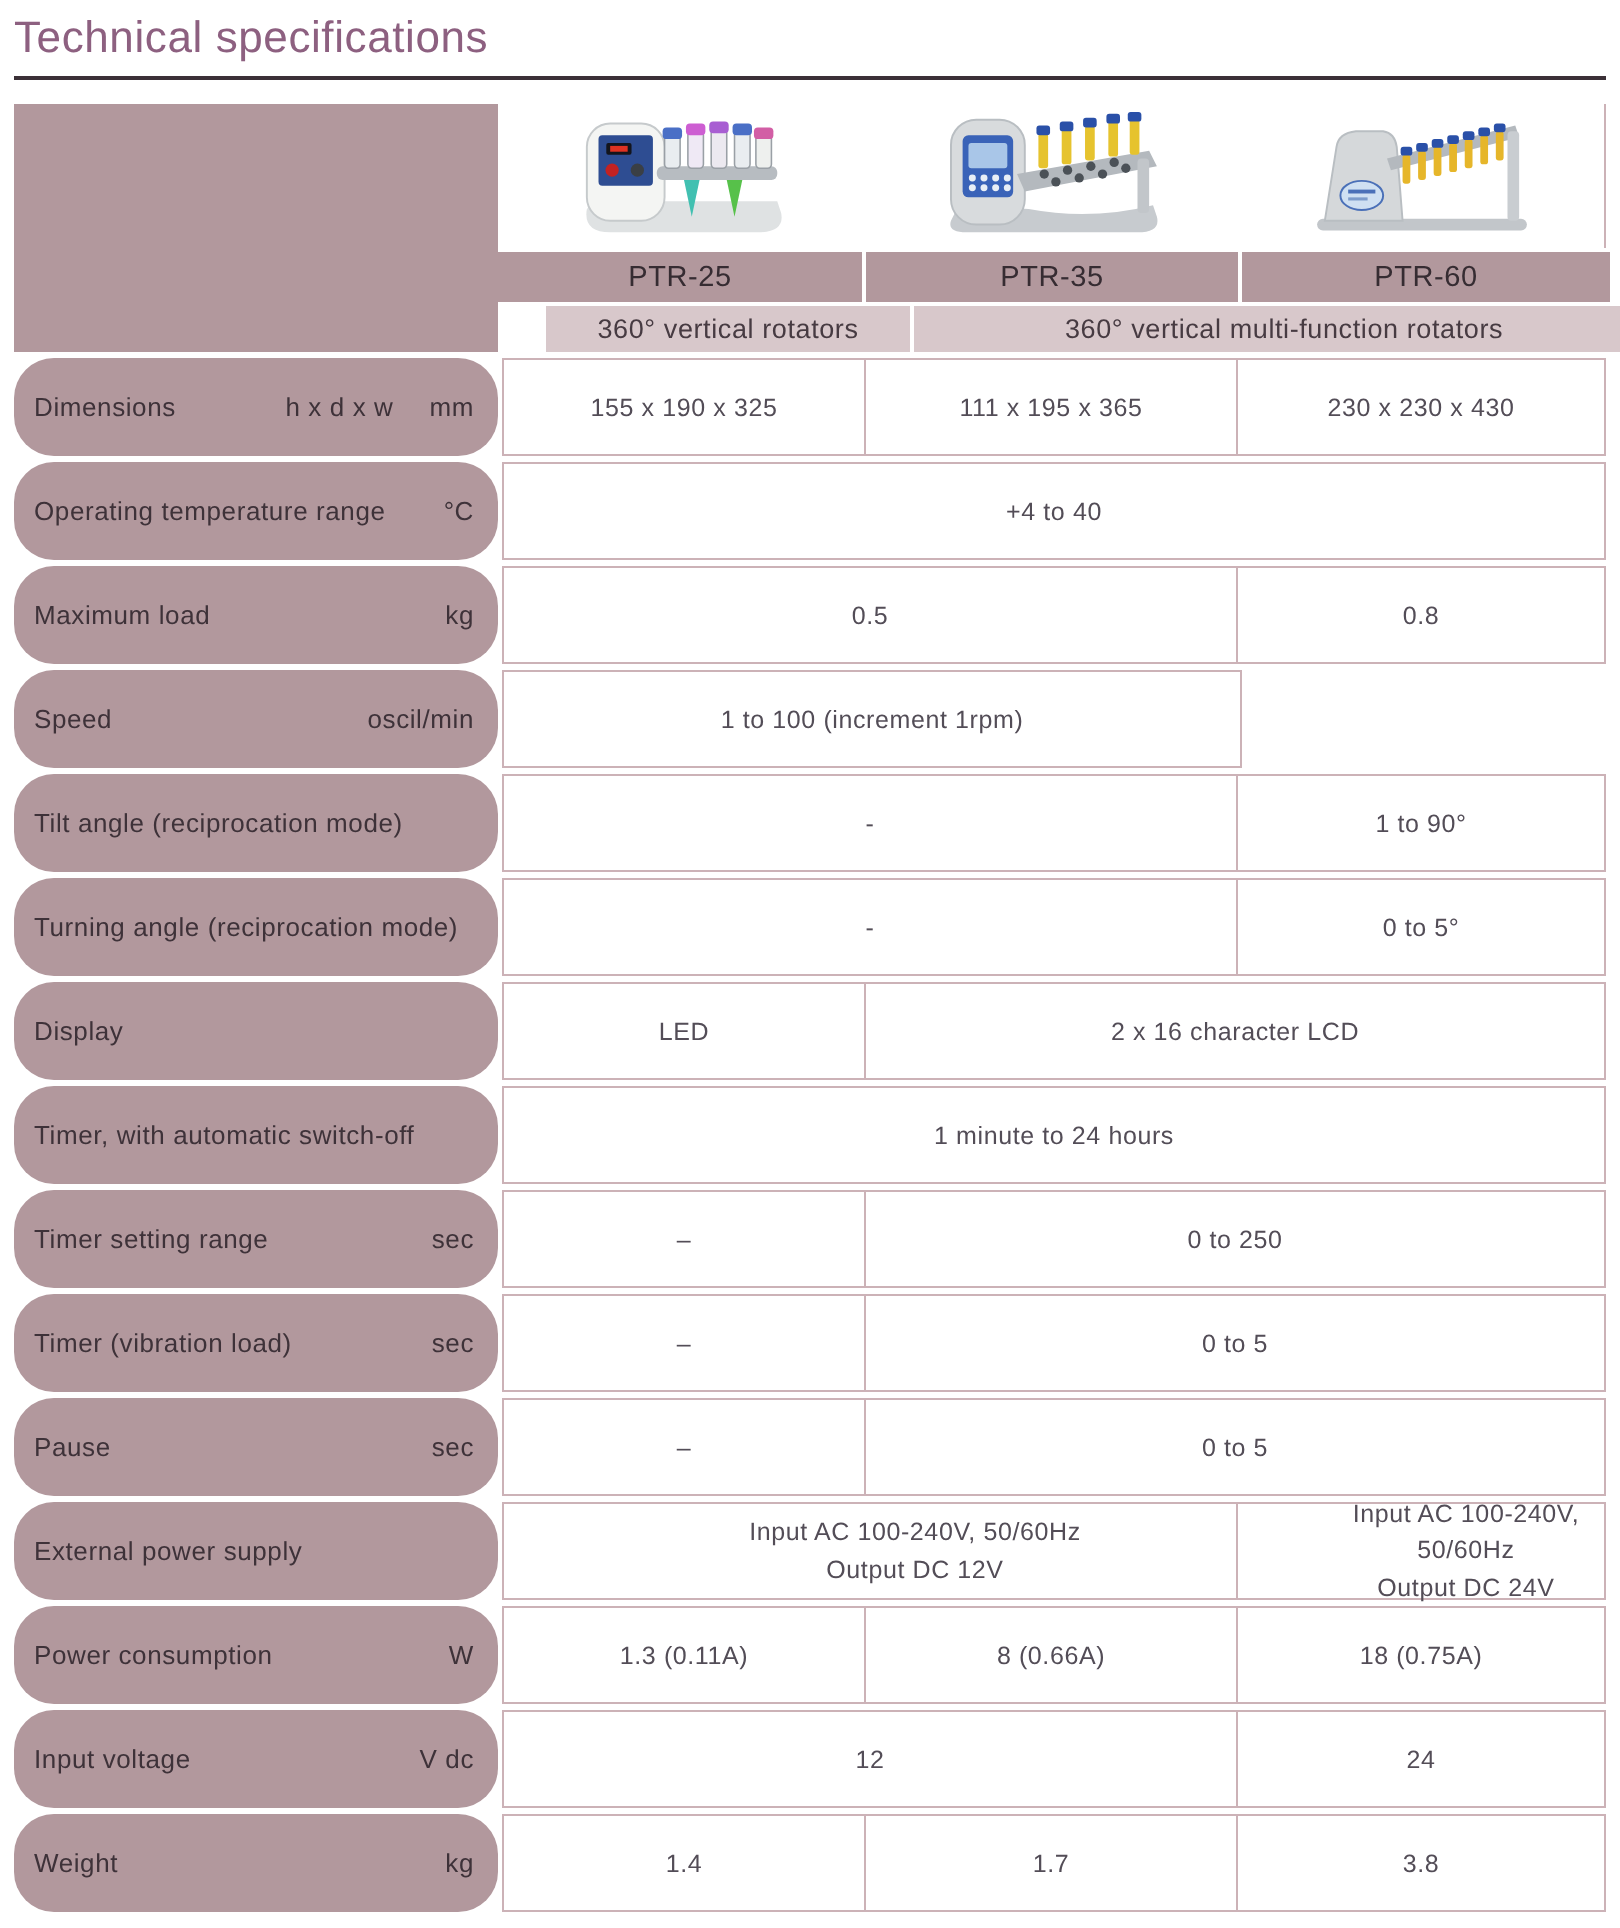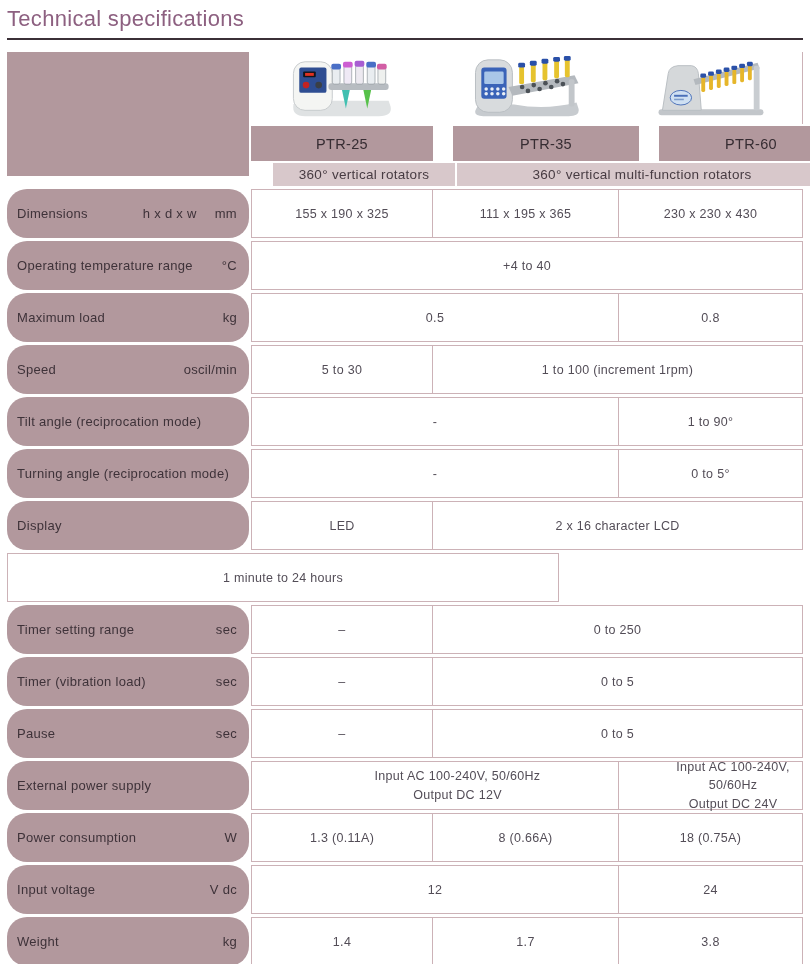--- a/index.html
+++ b/index.html
@@ -29,21 +29,21 @@
   
   .table-head{display:flex;margin-bottom:3px;}
   .head-left-block{
     width:242px;min-width:242px;height:124px;background:var(--mauve);
     margin-right:2px;
   }
   .head-right{display:flex;flex-direction:column;gap:2px;width:552px;}
   .images-row{display:flex;height:72px;}
   .img-cell{display:flex;align-items:center;justify-content:center;background:#fff;}
   .img-cell:last-child{border-right:1px solid var(--border);}
-  .models-row{display:flex;height:35px;gap:20px;}
+  .models-row{display:flex;height:25px;gap:2px;justify-content:center;}
   .model-cell{
     background:var(--mauve);color:#362c32;font-size:14.5px;
     display:flex;align-items:center;justify-content:center;
   }
   .cats-row{display:flex;height:23px;gap:2px;padding-left:22px;}
   .cat-cell{
     background:var(--mauve-light);color:#473b42;font-size:13.5px;
     display:flex;align-items:center;justify-content:center;
   }
 
@@ -235,21 +235,20 @@
       <div class="vcell c3">0.8</div>
     </div>
 
     <div class="row">
       <div class="label-cell">
         <span class="label-text">Speed</span>
         <span class="unit-group">
             <span>oscil/min</span>
           </span>
       </div>
-      <div class="vcell c1">5 to 30</div>
       <div class="vcell c23">1 to 100 (increment 1rpm)</div>
     </div>
 
     <div class="row">
       <div class="label-cell">
         <span class="label-text">Tilt angle (reciprocation mode)</span>
       </div>
       <div class="vcell c12">-</div>
       <div class="vcell c3">1 to 90°</div>
     </div>
@@ -264,20 +263,23 @@
 
     <div class="row">
       <div class="label-cell">
         <span class="label-text">Display</span>
       </div>
       <div class="vcell c1">LED</div>
       <div class="vcell c23">2 x 16 character LCD</div>
     </div>
 
     <div class="row">
+      <div class="label-cell">
+        <span class="label-text">Timer, with automatic switch-off</span>
+      </div>
       <div class="vcell c123">1 minute to 24 hours</div>
     </div>
 
     <div class="row">
       <div class="label-cell">
         <span class="label-text">Timer setting range</span>
         <span class="unit-group">
             <span>sec</span>
           </span>
       </div>

